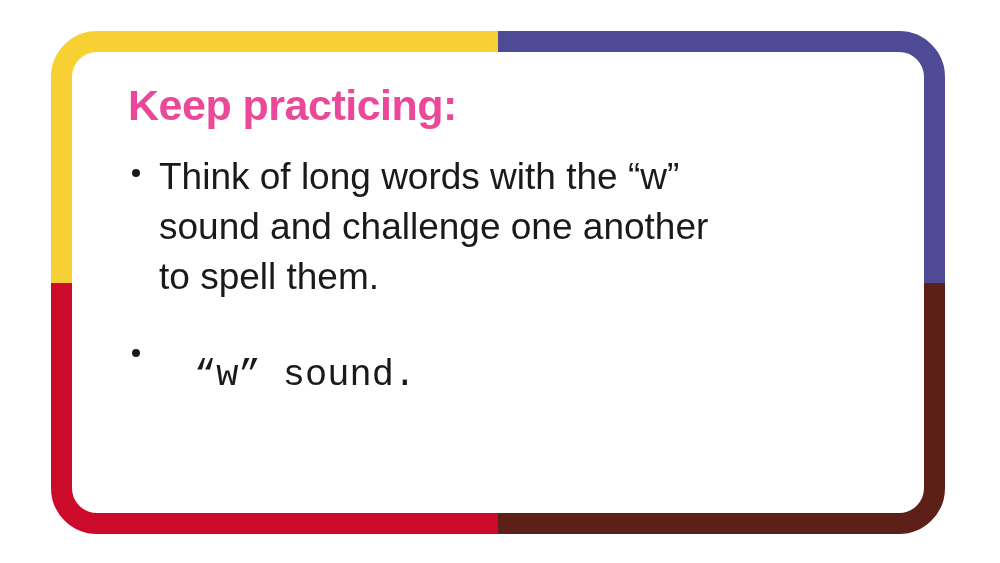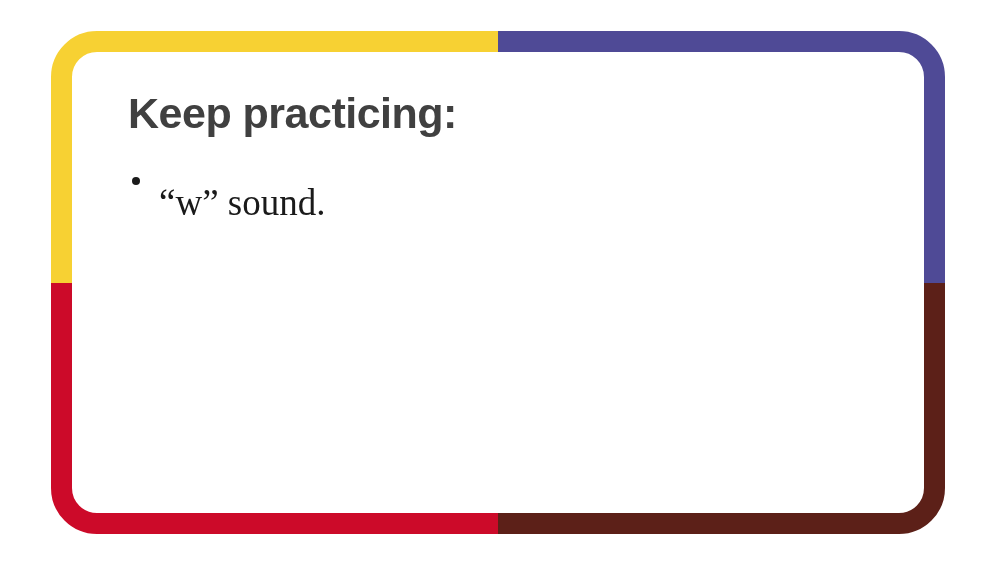--- a/index.html
+++ b/index.html
@@ -69,22 +69,22 @@
     box-sizing: border-box;
     padding: 52px 40px 0 77px;
   }
 
   .heading {
     font-family: "Liberation Sans", sans-serif;
     font-weight: bold;
     font-size: 43px;
     line-height: 1.05;
     letter-spacing: -0.5px;
-    color: #404040;
-    margin: 8px 0 24px 0;
+    color: #ec4899;
+    margin: 0 0 24px 0;
     white-space: nowrap;
   }
 
   .bullet-list {
     list-style: none;
     margin: 0;
     padding: 0;
   }
 
   .bullet-item {
@@ -109,22 +109,23 @@
     font-family: "Liberation Sans Narrow", "Liberation Sans", sans-serif;
     font-size: 37px;
     line-height: 50px;
     font-stretch: condensed;
     white-space: pre-line;
     color: #1a1a1a;
   }
 
   
   .bullet-text.wide {
-    font-family: Liberation Serif, serif;
+    font-family: Liberation Mono, monospace;
     font-stretch: normal;
+    margin-left: 35px;
   }
 
   .bullet-item.second .bullet-text.lead {
     padding-left: 6px;
   }
 </style>
 </head>
 <body>
 
 <div class="slide">
@@ -142,20 +143,26 @@
     <div class="frame-quad quad-br">
       <div class="ring"></div>
     </div>
 
     <div class="content">
 
       <h1 class="heading">Keep practicing:</h1>
 
       <ul class="bullet-list">
 
+        <li class="bullet-item first">
+          <span class="bullet-dot"></span>
+          <span class="bullet-text">Think of long words with the “w”
+sound and challenge one another
+to spell them.</span>
+        </li>
 
         <li class="bullet-item second">
           <span class="bullet-dot"></span>
           <br>
           <span class="bullet-text wide">“w” sound.</span>
         </li>
 
       </ul>
     </div>
   </div>

